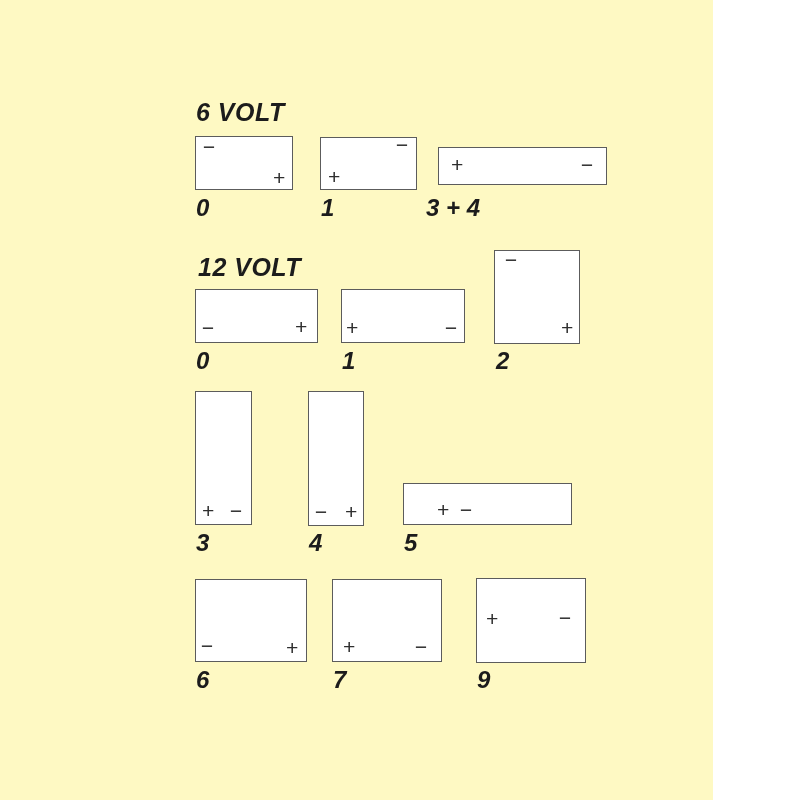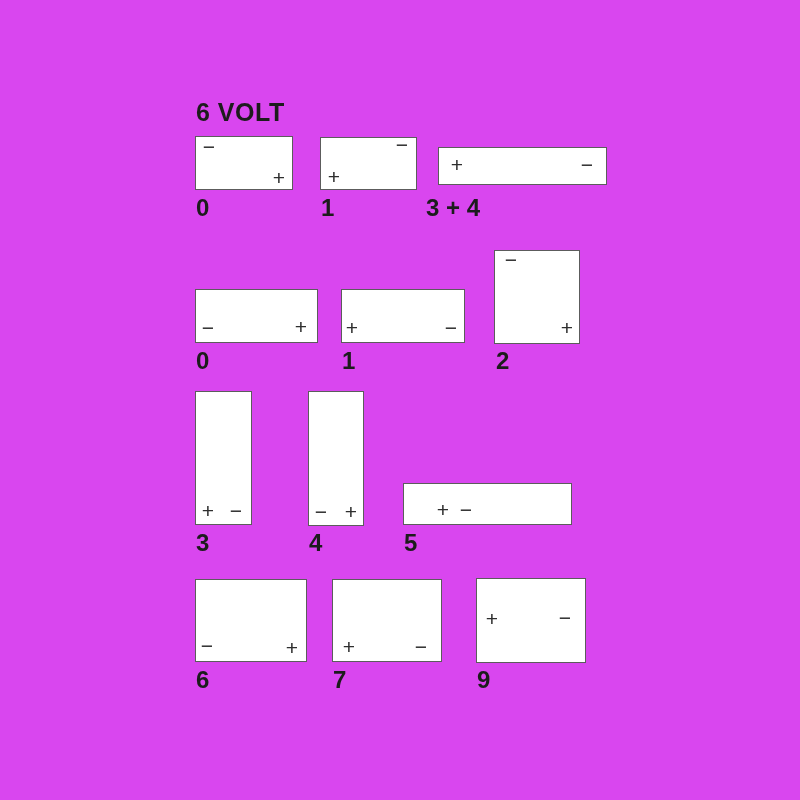--- a/index.html
+++ b/index.html
@@ -1,22 +1,23 @@
 <!DOCTYPE html>
 <html><head>
 <meta charset="utf-8">
 <style>
   html, body { margin: 0; padding: 0; background: #ffffff; }
   .canvas {
     position: relative;
-    width: 800px;
+    width: 713px;
     height: 800px;
-    background: #d946ef;
+    background: #fef9c3;
     font-family: "Liberation Sans", sans-serif;
     overflow: hidden;
+    font-style: italic;
   }
   .heading {
     position: absolute;
     font-size: 25px;
     font-weight: bold;
     color: #1c1c1c;
     line-height: 1;
     letter-spacing: 0.5px;
     white-space: nowrap;
   }
@@ -116,20 +117,21 @@
     <span class="sign t1">+</span>
   </div>
   <div class="label l61">1</div>
 
   <div class="box b634">
     <span class="sign t0">+</span>
     <span class="sign t1">−</span>
   </div>
   <div class="label l634">3 + 4</div>
 
+  <div class="heading h12">12 VOLT</div>
 
   <div class="box b120">
     <span class="sign t0">−</span>
     <span class="sign t1">+</span>
   </div>
   <div class="label l120">0</div>
 
   <div class="box b121">
     <span class="sign t0">+</span>
     <span class="sign t1">−</span>

